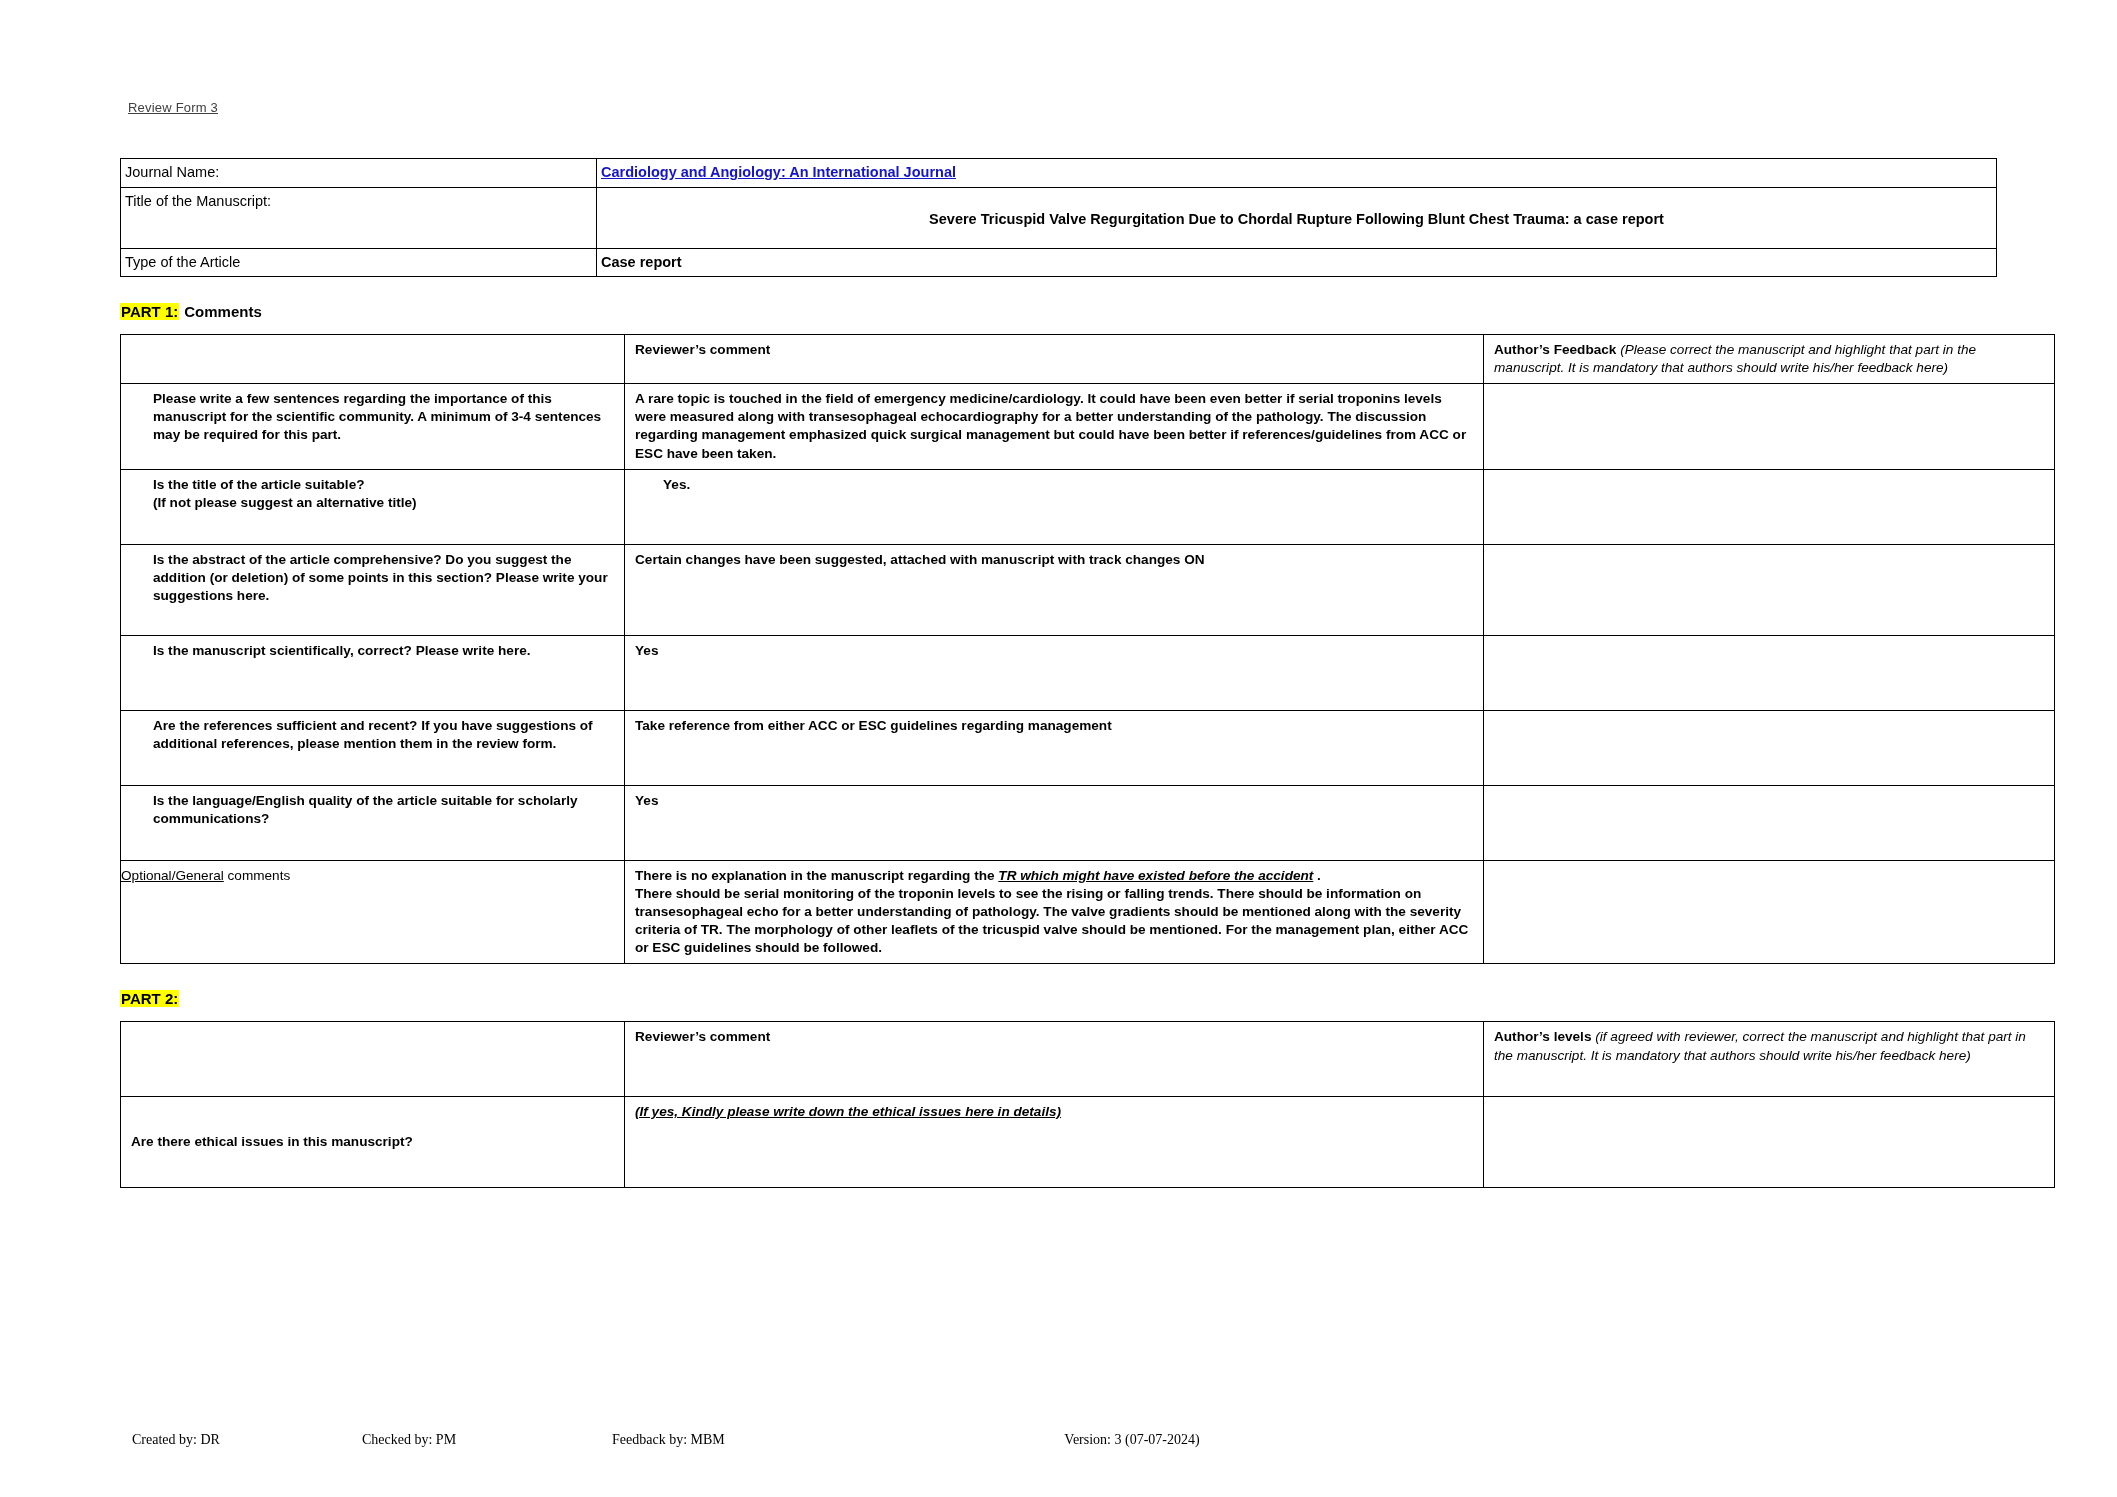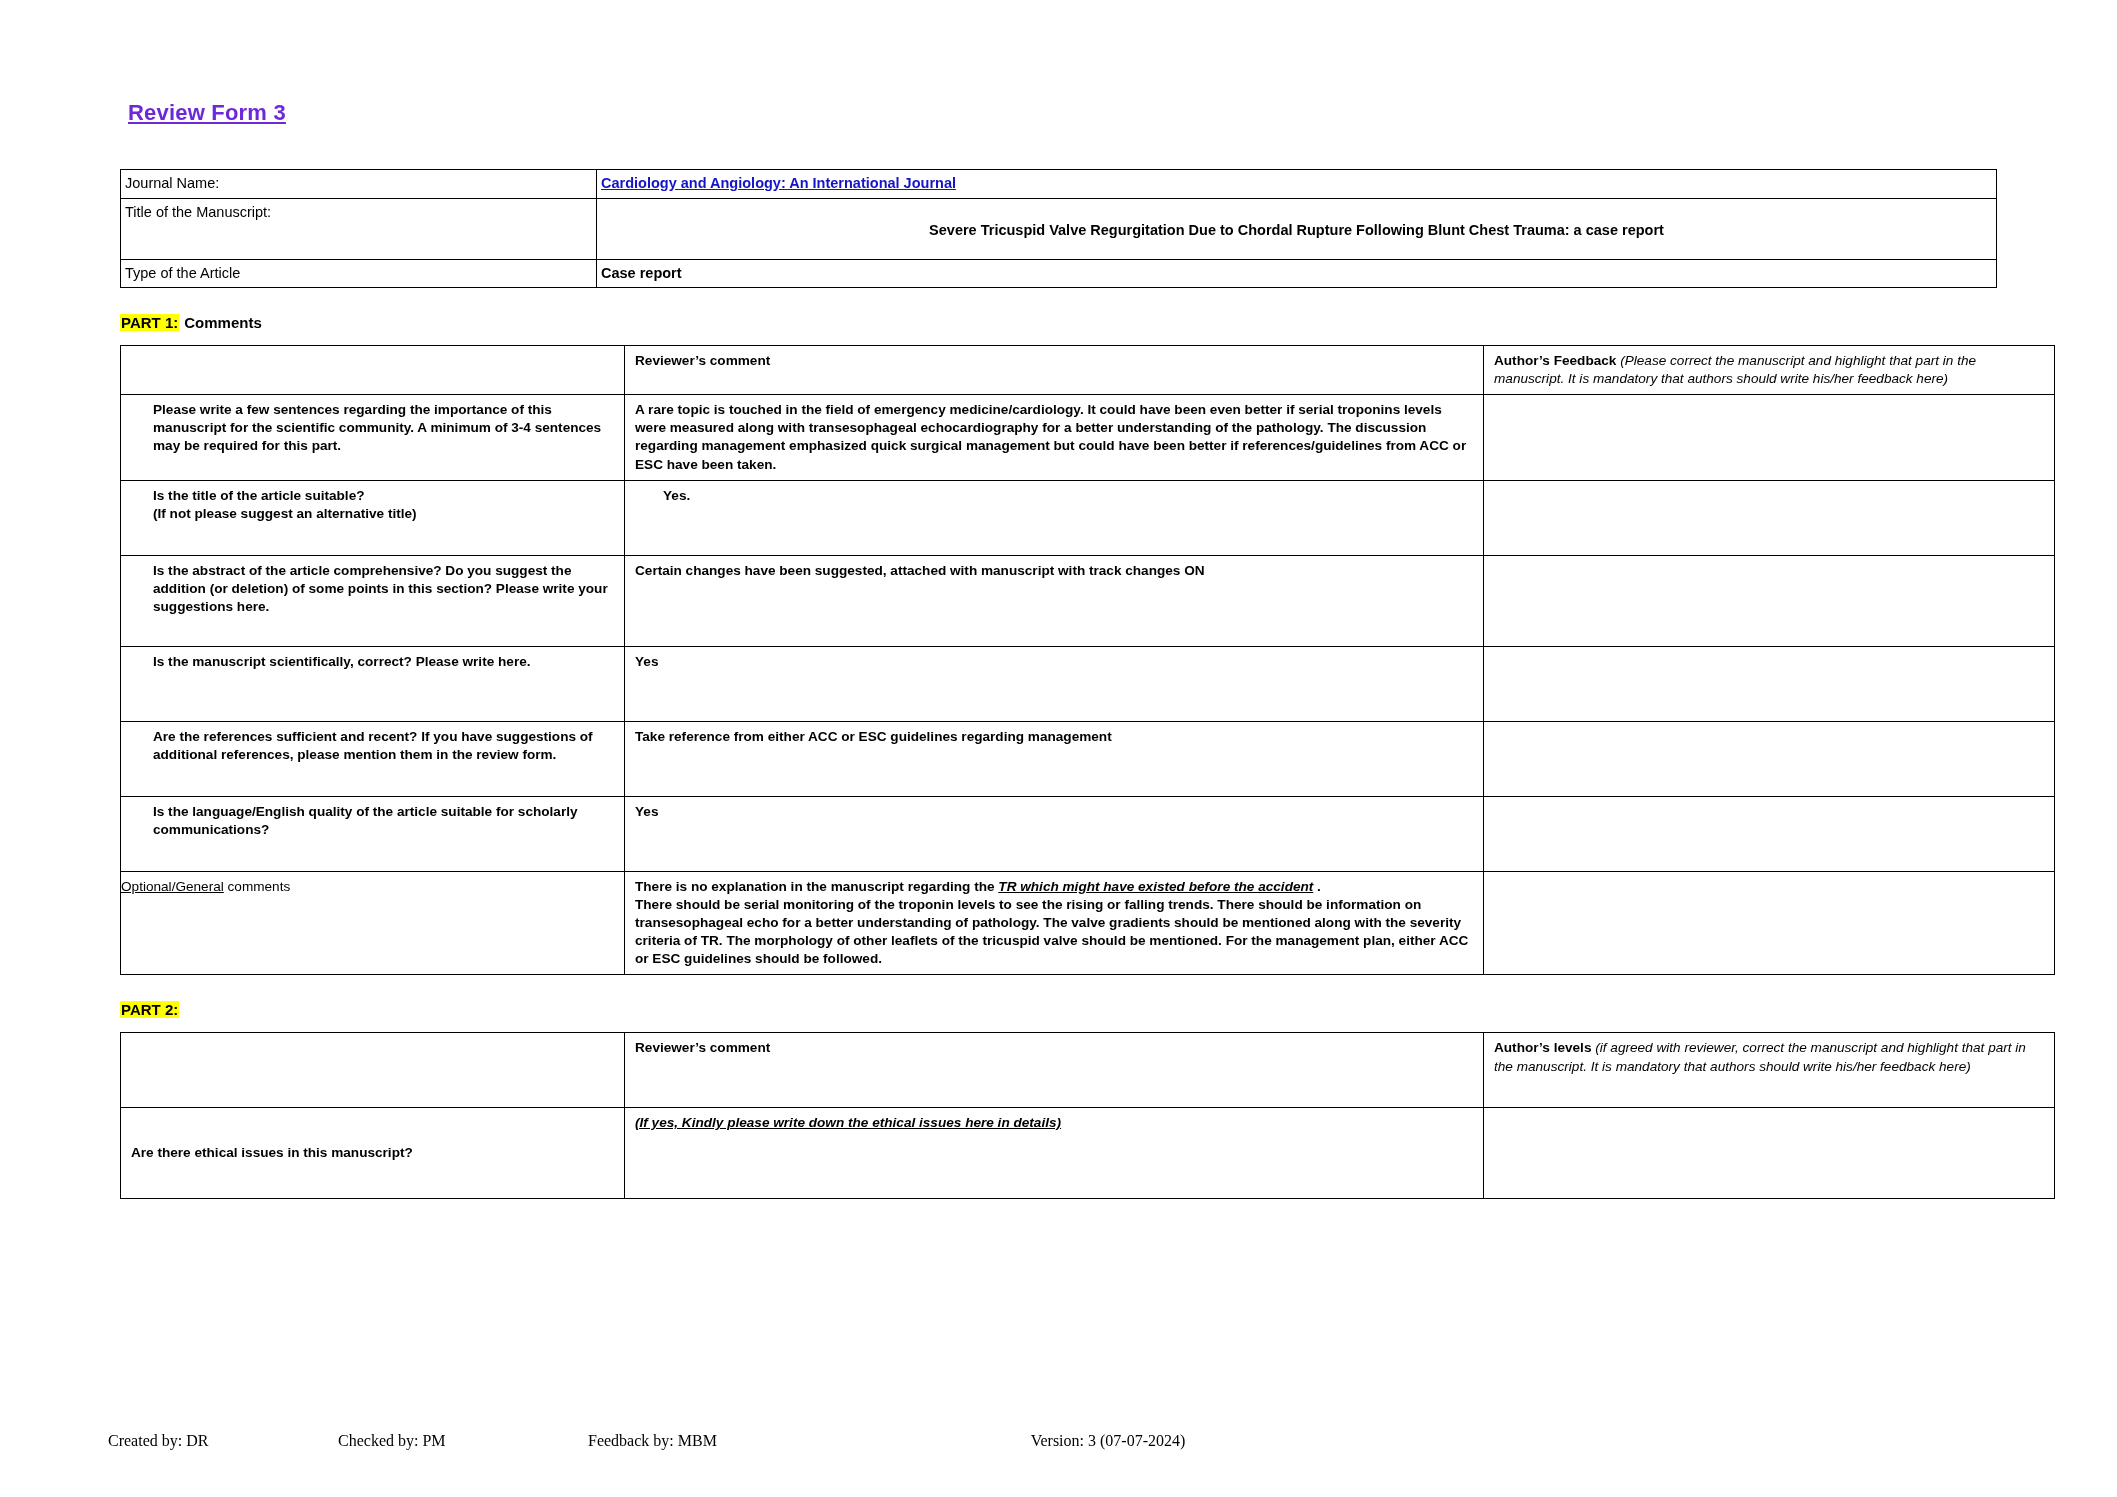--- a/index.html
+++ b/index.html
@@ -25,23 +25,23 @@
   }
   .content {
     position: absolute;
     left: 120px;
     top: 100px;
     width: 1880px;
   }
 
   
   .doc-title {
-    font-size: 22px;
-    font-weight: bold;
-    color: #6d28d9;
+    font-size: 13px;
+    font-weight: normal;
+    color: #404040;
     text-decoration: underline;
     margin: 0 0 0 8px;
     letter-spacing: 0.2px;
   }
 
   
   table {
     border-collapse: collapse;
     table-layout: fixed;
   }
@@ -165,24 +165,24 @@
   }
   .p2-r {
     font-style: italic;
     font-weight: bold;
     text-decoration: underline;
   }
 
   
   .footer {
     position: absolute;
-    left: 108px;
+    left: 132px;
     top: 1432px;
     width: 1880px;
-    font-size: 16px;
+    font-size: 14px;
     font-family: "Liberation Serif", serif;
     display: flex;
   }
   .footer span { display: inline-block; }
   .f1 { width: 230px; }
   .f2 { width: 250px; }
   .f3 { width: 320px; }
   .f4 { width: 400px; text-align: center; }
 </style>
 </head>

